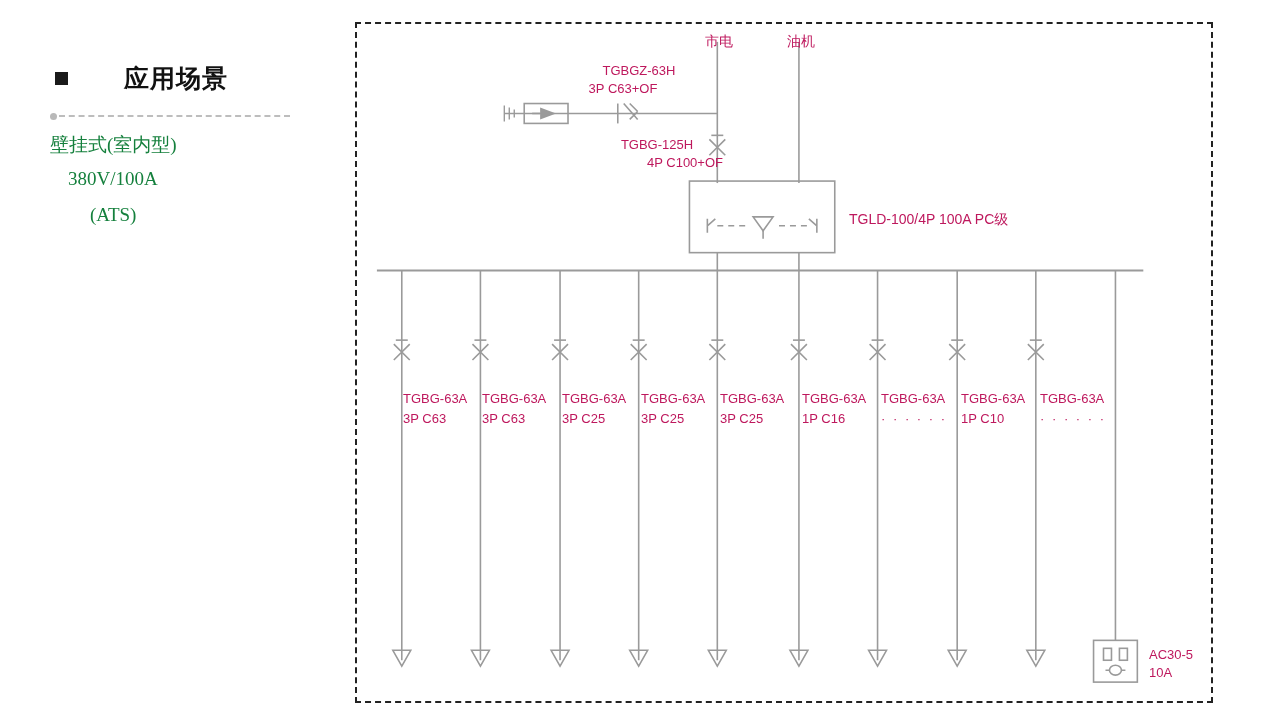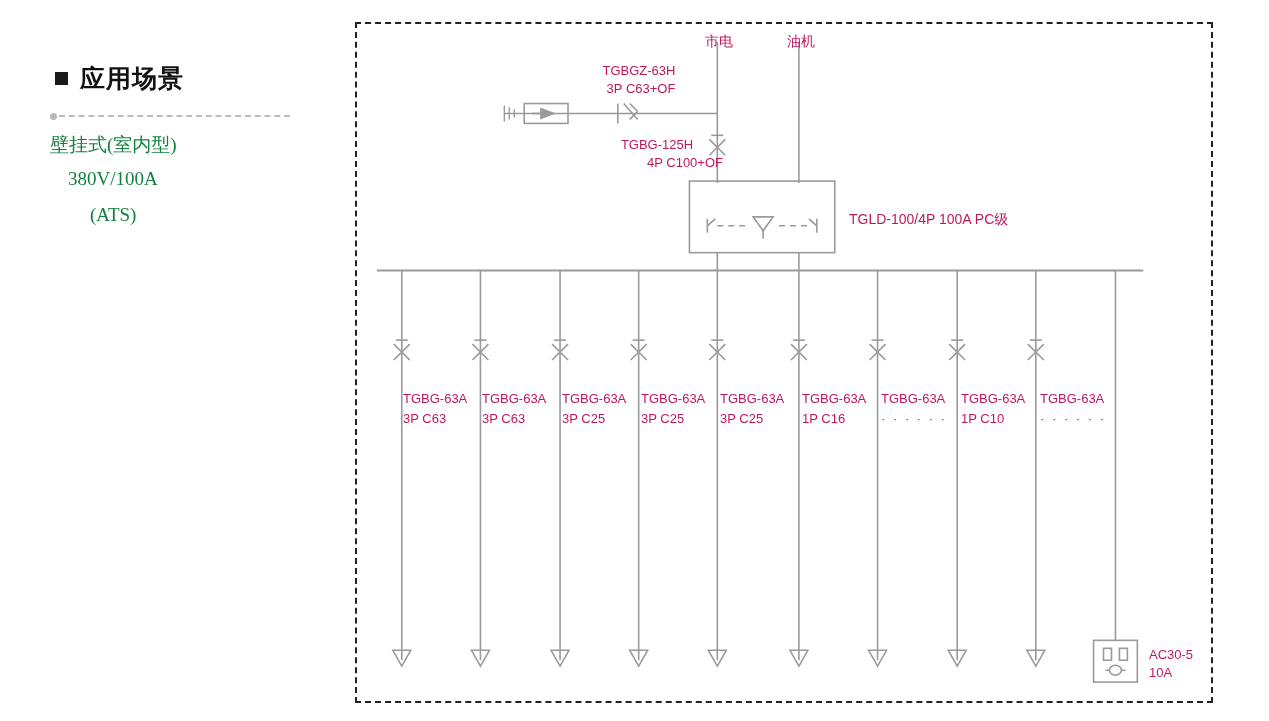--- a/index.html
+++ b/index.html
@@ -35,20 +35,21 @@
   #heading-bullet {
     width: 13px;
     height: 13px;
     background: #1a1a1a;
   }
   #heading-text {
     font-size: 25px;
     font-weight: bold;
     letter-spacing: 1px;
     color: #111;
+    margin-left: 44px;
   }
   #divider-row {
     position: absolute;
     left: 50px;
     top: 110px;
     width: 240px;
     height: 12px;
     display: flex;
     align-items: center;
   }
@@ -227,21 +228,21 @@
         <path d="M752 650 L756 650 M768 650 L772 650"></path>
         <ellipse cx="762" cy="650" rx="6" ry="5"></ellipse>
       </g>
     </g>
   </svg>
 
   <div class="dlabel center big" style="left:362px; top:8px;">市电</div>
   <div class="dlabel center big" style="left:444px; top:8px;">油机</div>
 
   <div class="dlabel center" style="left:282px; top:38px;">TGBGZ-63H</div>
-  <div class="dlabel center" style="left:284px; top:56px;">3P C63+OF</div>
+  <div class="dlabel center" style="left:266px; top:56px;">3P C63+OF</div>
 
   <div class="dlabel center" style="left:300px; top:112px;">TGBG-125H</div>
   <div class="dlabel center" style="left:300px; top:130px;margin-left:28px;">4P C100+OF</div>
 
   <div class="dlabel big" style="left:492px; top:186px;">TGLD-100/4P 100A PC级</div>
 
   <div class="dlabel" style="left:46px; top:366px;">TGBG-63A</div>
   <div class="dlabel" style="left:46px; top:386px;">3P C63</div>
 
   <div class="dlabel" style="left:125px; top:366px;">TGBG-63A</div>

